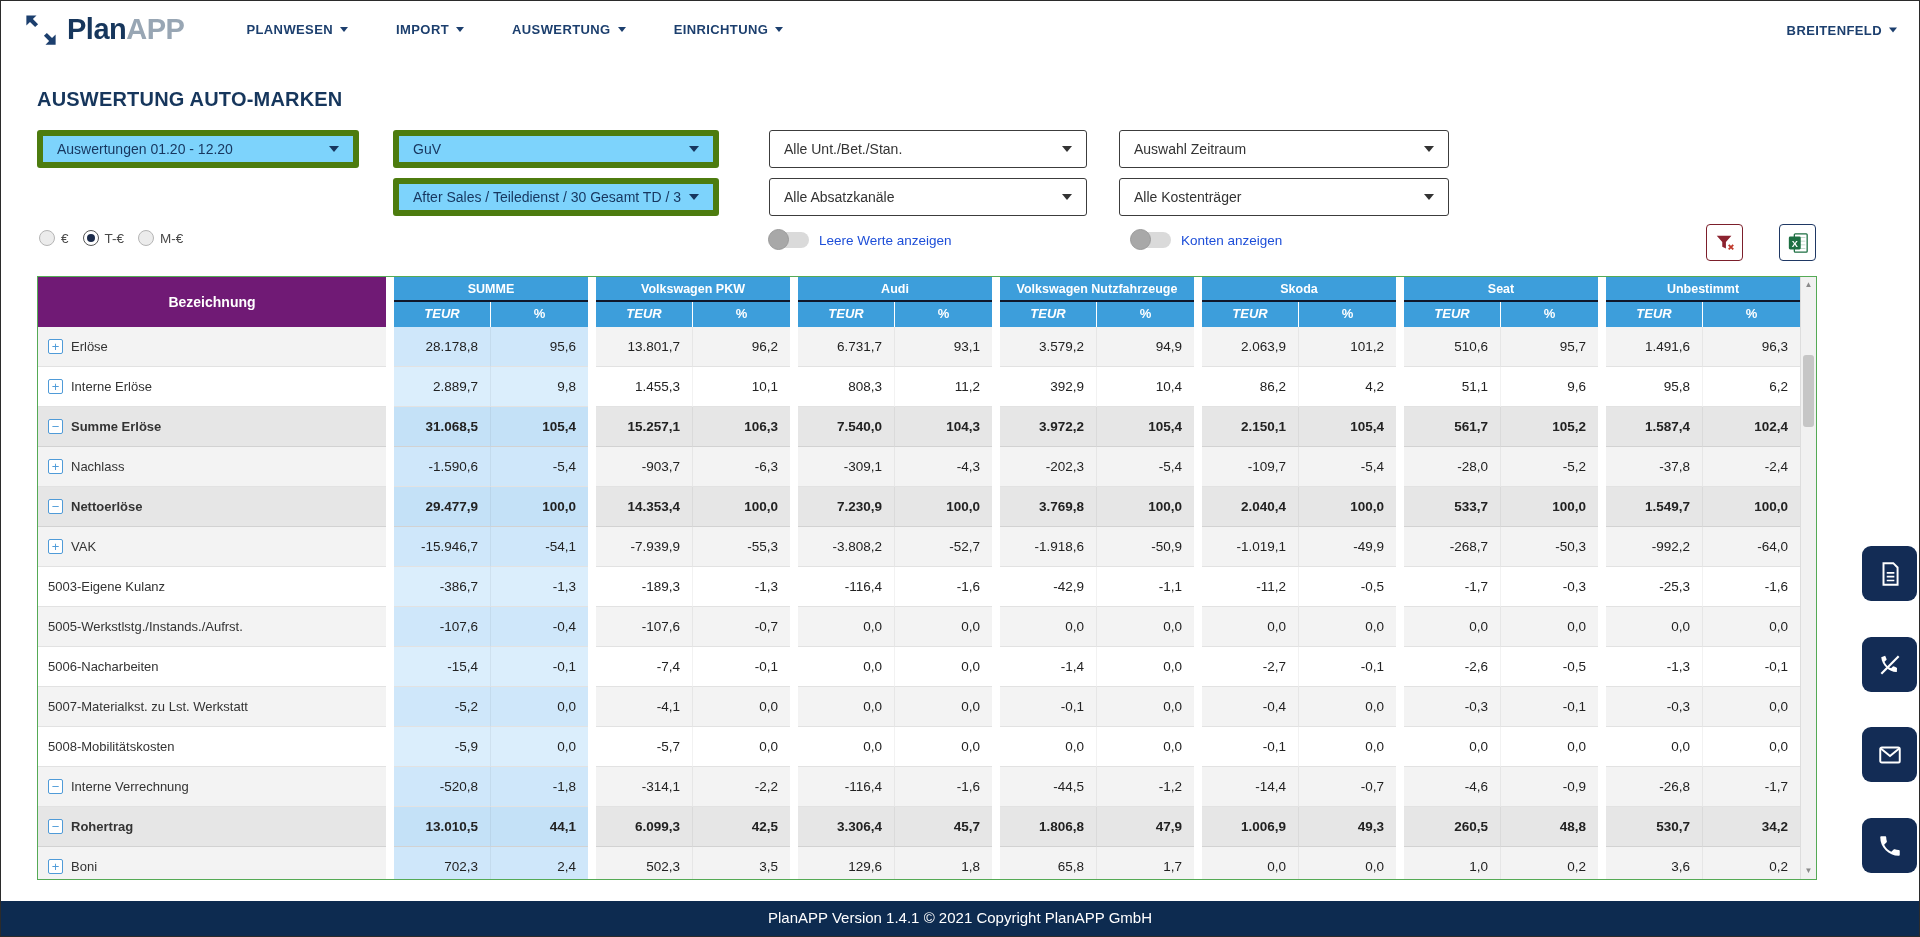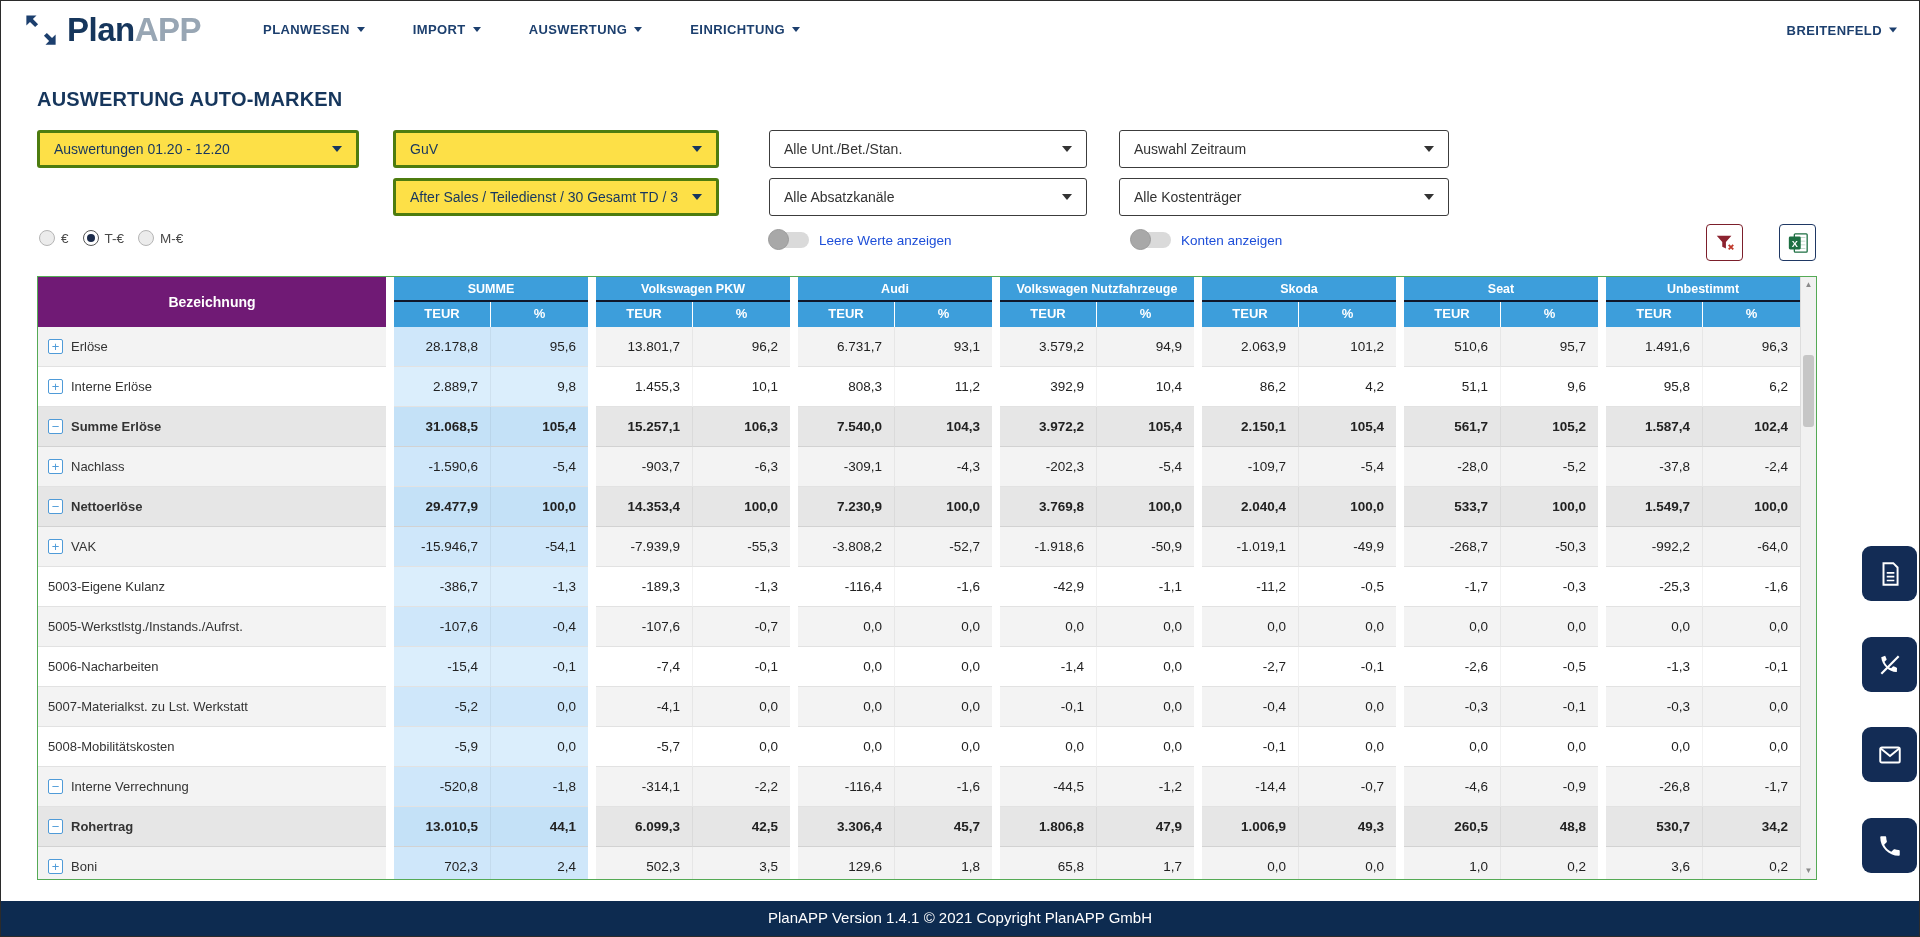--- a/index.html
+++ b/index.html
@@ -8,40 +8,40 @@
     font-family:"Liberation Sans", sans-serif;
     background:#fff; color:#222;
     border:1px solid #2b2b2b;
     position:relative; overflow:hidden;
   }
 
   
   .topnav { height:57px; display:flex; align-items:center; position:relative; background:#fff; }
   .logo { display:flex; align-items:center; margin-left:22px; cursor:pointer; }
   .logo svg { width:36px; height:36px; margin-right:8px; }
-  .logo-text { font-size:33px; font-weight:bold; letter-spacing:-0.5px; }
+  .logo-text { font-size:29px; font-weight:bold; letter-spacing:-0.5px; }
   .logo-text .lp { color:#16365c; }
   .logo-text .la { color:#98a6b4; }
   .menu { display:flex; gap:48px; margin-left:62px;align-items:flex-end; }
   .menu-item, .user {
     font-size:13px; font-weight:bold; color:#1c3f6e; letter-spacing:0.4px;
     display:flex; align-items:center; gap:7px; cursor:pointer; white-space:nowrap;
   }
   .caret { width:0; height:0; border-left:4px solid transparent; border-right:4px solid transparent;
            border-top:5px solid #1c3f6e; display:inline-block; }
   .user { position:absolute; right:22px; top:50%; transform:translateY(-50%); }
 
   
   .main { position:absolute; top:57px; left:0; right:0; bottom:35px; }
   .page-title { position:absolute; left:36px; top:30px; font-size:20px; font-weight:bold; color:#16365c; letter-spacing:0.2px; }
 
   .dd { position:absolute; height:38px; border:1px solid #3c3c3c; border-radius:3px; background:#fff;
         display:flex; align-items:center; padding:0 14px; font-size:14px; color:#333; cursor:pointer; }
   .dd .dd-caret { margin-left:auto; width:0; height:0; border-left:5px solid transparent; border-right:5px solid transparent; border-top:6px solid #333; }
-  .dd.active { background:#fde047; border:3px solid #4d7c0f; color:#17365f; }
+  .dd.active { background:#7dd3fc; border:6px solid #4d7c0f; color:#17365f; }
   .dd.active .dd-caret { border-top-color:#17365f; }
 
   .dd.r1 { top:72px; }  .dd.r2 { top:120px; }
   .dd.c1 { left:36px;  width:322px; }
   .dd.c2 { left:392px; width:326px; }
   .dd.c3 { left:768px; width:318px; }
   .dd.c4 { left:1118px; width:330px; }
 
   
   .unit-row { position:absolute; left:38px; top:172px; display:flex; align-items:center; gap:14px; }
@@ -70,21 +70,21 @@
   .table-inner { position:absolute; left:0; top:0; right:16px; bottom:0; overflow:hidden; }
 
   #thead { display:flex; height:50px; }
   .h-name { width:348px; background:#701a75; color:#fff; display:flex; align-items:center; justify-content:center;
             font-weight:bold; font-size:14px; flex:none; }
   .h-group { width:194px; background:#3d9edb; color:#fff; display:flex; flex-direction:column; flex:none; }
   .h-group-label { height:25px; line-height:25px; text-align:center; font-weight:bold; font-size:12.5px;
                    border-bottom:2px solid #0f172a; white-space:nowrap; overflow:hidden; }
   .h-sub { display:flex; flex:1; }
   .h-subcell { width:97px; text-align:center; line-height:24px; font-weight:bold; font-size:13px; flex:none; }
-  .h-subcell:first-child { border-right:1px solid #fff; }
+  .h-subcell:first-child { border-right:1px solid #fff;font-style:italic; }
 
   .gap { width:8px; flex:none; background:#fff; }
 
   #tbody { height:554px; overflow:hidden; }
   .trow { display:flex; }
   .cell { height:40px; display:flex; align-items:center; border-bottom:1px solid #e2e2e2; flex:none; }
   .cell.name { width:348px; padding-left:10px; font-size:13px; color:#333; }
   .cell.num  { width:97px; justify-content:flex-end; padding-right:12px; font-size:13.5px; color:#222; }
   .cell.num.teur { border-right:1px solid rgba(0,0,0,0.05); }
 

